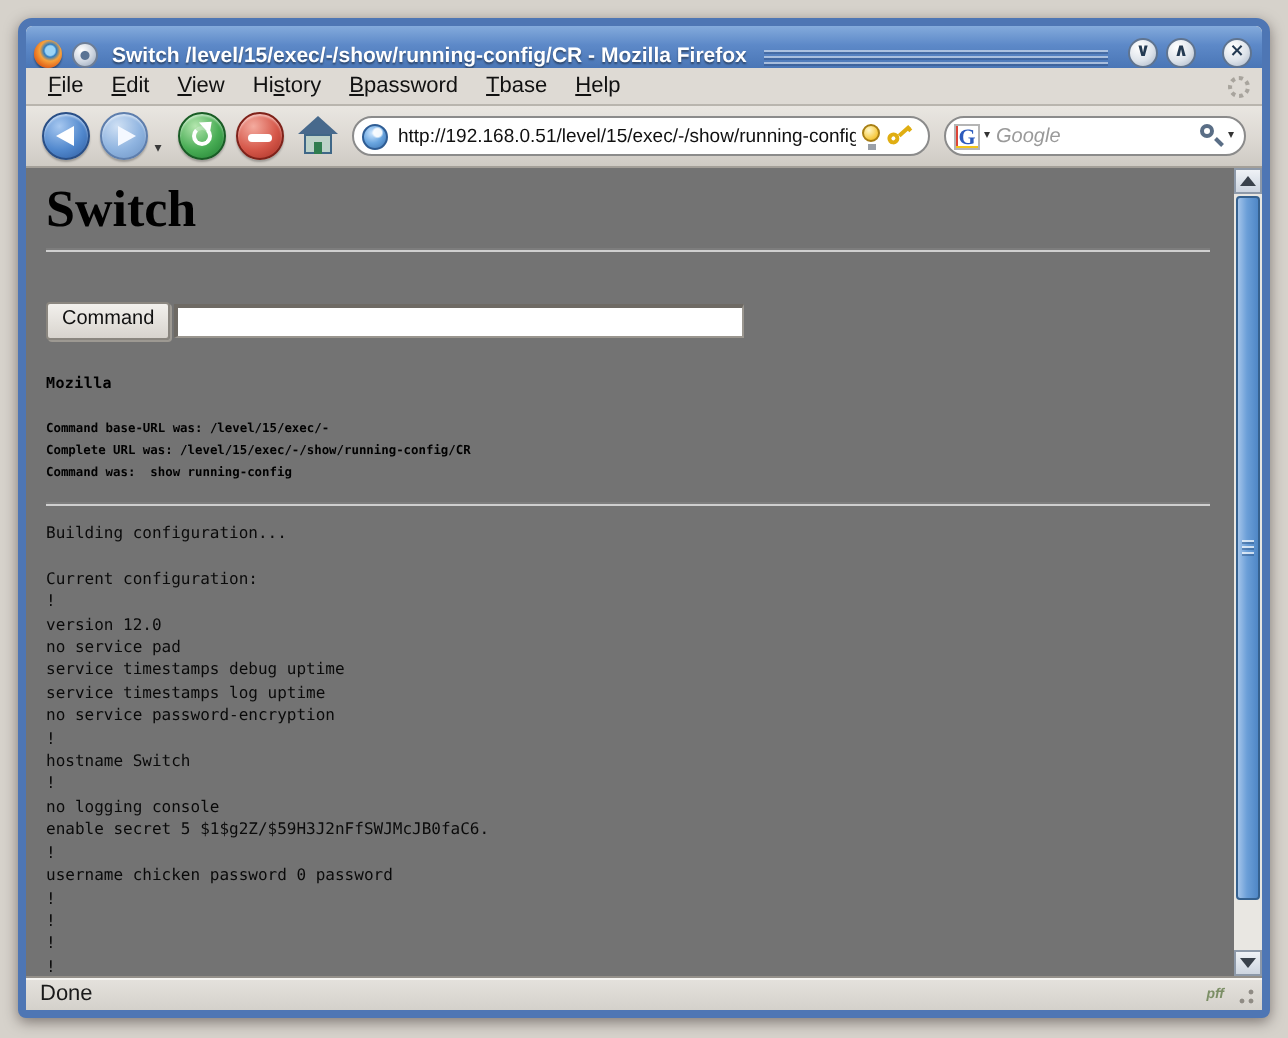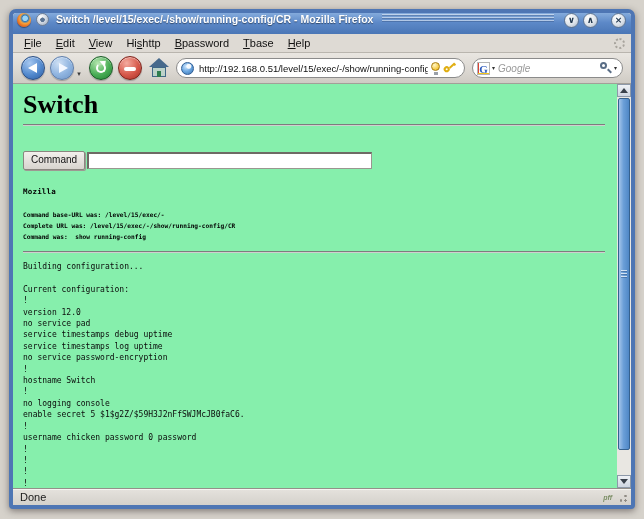--- a/index.html
+++ b/index.html
@@ -15,21 +15,21 @@
     border-radius: 7px 7px 4px 4px;
     background: #dedad4;
     box-shadow: 0 2px 7px rgba(40,30,30,.5);
     display: flex; flex-direction: column;
     overflow: hidden;
   }
   
   .titlebar {
     height: 21px; flex: 0 0 21px;
     background: linear-gradient(180deg, #84abdc 0%, #5d89c8 45%, #4a76b6 100%);
-    display: flex; align-items: flex-start; padding: 0 5px 0 4px;
+    display: flex; align-items: flex-end; padding: 0 5px 0 4px;
     border-radius: 3px 3px 0 0;
   }
   .ff-icon {
     width: 14px; height: 14px; border-radius: 50%; flex: 0 0 14px;
     background: radial-gradient(circle at 58% 38%, #9bd4f6 0 20%, #2e7cc0 27%, #f7a23b 44%, #e2641b 72%, #8f3a05 100%);
     box-shadow: 0 1px 1px rgba(0,0,0,.4);
   }
   .doc-icon {
     width: 13px; height: 13px; border-radius: 50%; flex: 0 0 13px; margin-left: 5px;
     background:
@@ -188,21 +188,21 @@
   .magnifier i {
     position: absolute; left: 1px; top: 1px; width: 7px; height: 7px;
     border: 2px solid #5a6e86; border-radius: 50%;
   }
   .magnifier b {
     position: absolute; left: 8px; top: 9px; width: 5px; height: 2px;
     background: #5a6e86; transform: rotate(45deg);
   }
   .mag-caret { font: 6px/8px "DejaVu Sans", sans-serif; color: #333; margin-left: 1px; cursor: pointer; }
   
-  .content { flex: 1; display: flex; background: #86efac; overflow: hidden; }
+  .content { flex: 1; display: flex; background: #737373; overflow: hidden; }
   .page { flex: 1; overflow: hidden; padding: 4px 0 0 10px; }
   .page-title {
     font-family: "Liberation Serif", serif; font-weight: bold;
     font-size: 26px; line-height: 29px; color: #000; margin-top: 2px;
   }
   .rule { height: 0; border-top: 1px solid #7d7d7d; border-bottom: 1px solid #cfcfcf; margin: 0 12px 0 0; }
   .rule1 { margin-top: 5px; }
   .command-row { margin-top: 24px; height: 20px; display: flex; align-items: center; }
   .command-btn {
     font: 10px "Liberation Sans", sans-serif; color: #111;
@@ -278,21 +278,21 @@
     <span class="titlebar-grip"></span>
     <span class="winbtn"><span>∨</span></span>
     <span class="winbtn"><span>∧</span></span>
     <span class="winbtn close"><span>×</span></span>
   </div>
 
   <div class="menubar">
     <span class="menu-item"><span></span><span class="accel">F</span><span>ile</span></span>
     <span class="menu-item"><span></span><span class="accel">E</span><span>dit</span></span>
     <span class="menu-item"><span></span><span class="accel">V</span><span>iew</span></span>
-    <span class="menu-item"><span>Hi</span><span class="accel">s</span><span>http</span></span>
+    <span class="menu-item"><span>Hi</span><span class="accel">s</span><span>tory</span></span>
     <span class="menu-item"><span></span><span class="accel">B</span><span>password</span></span>
     <span class="menu-item"><span></span><span class="accel">T</span><span>base</span></span>
     <span class="menu-item"><span></span><span class="accel">H</span><span>elp</span></span>
     <span class="throbber"></span>
   </div>
 
   <div class="toolbar">
     <span class="navbtn">
         <span class="arrow-left"></span>
       </span>

